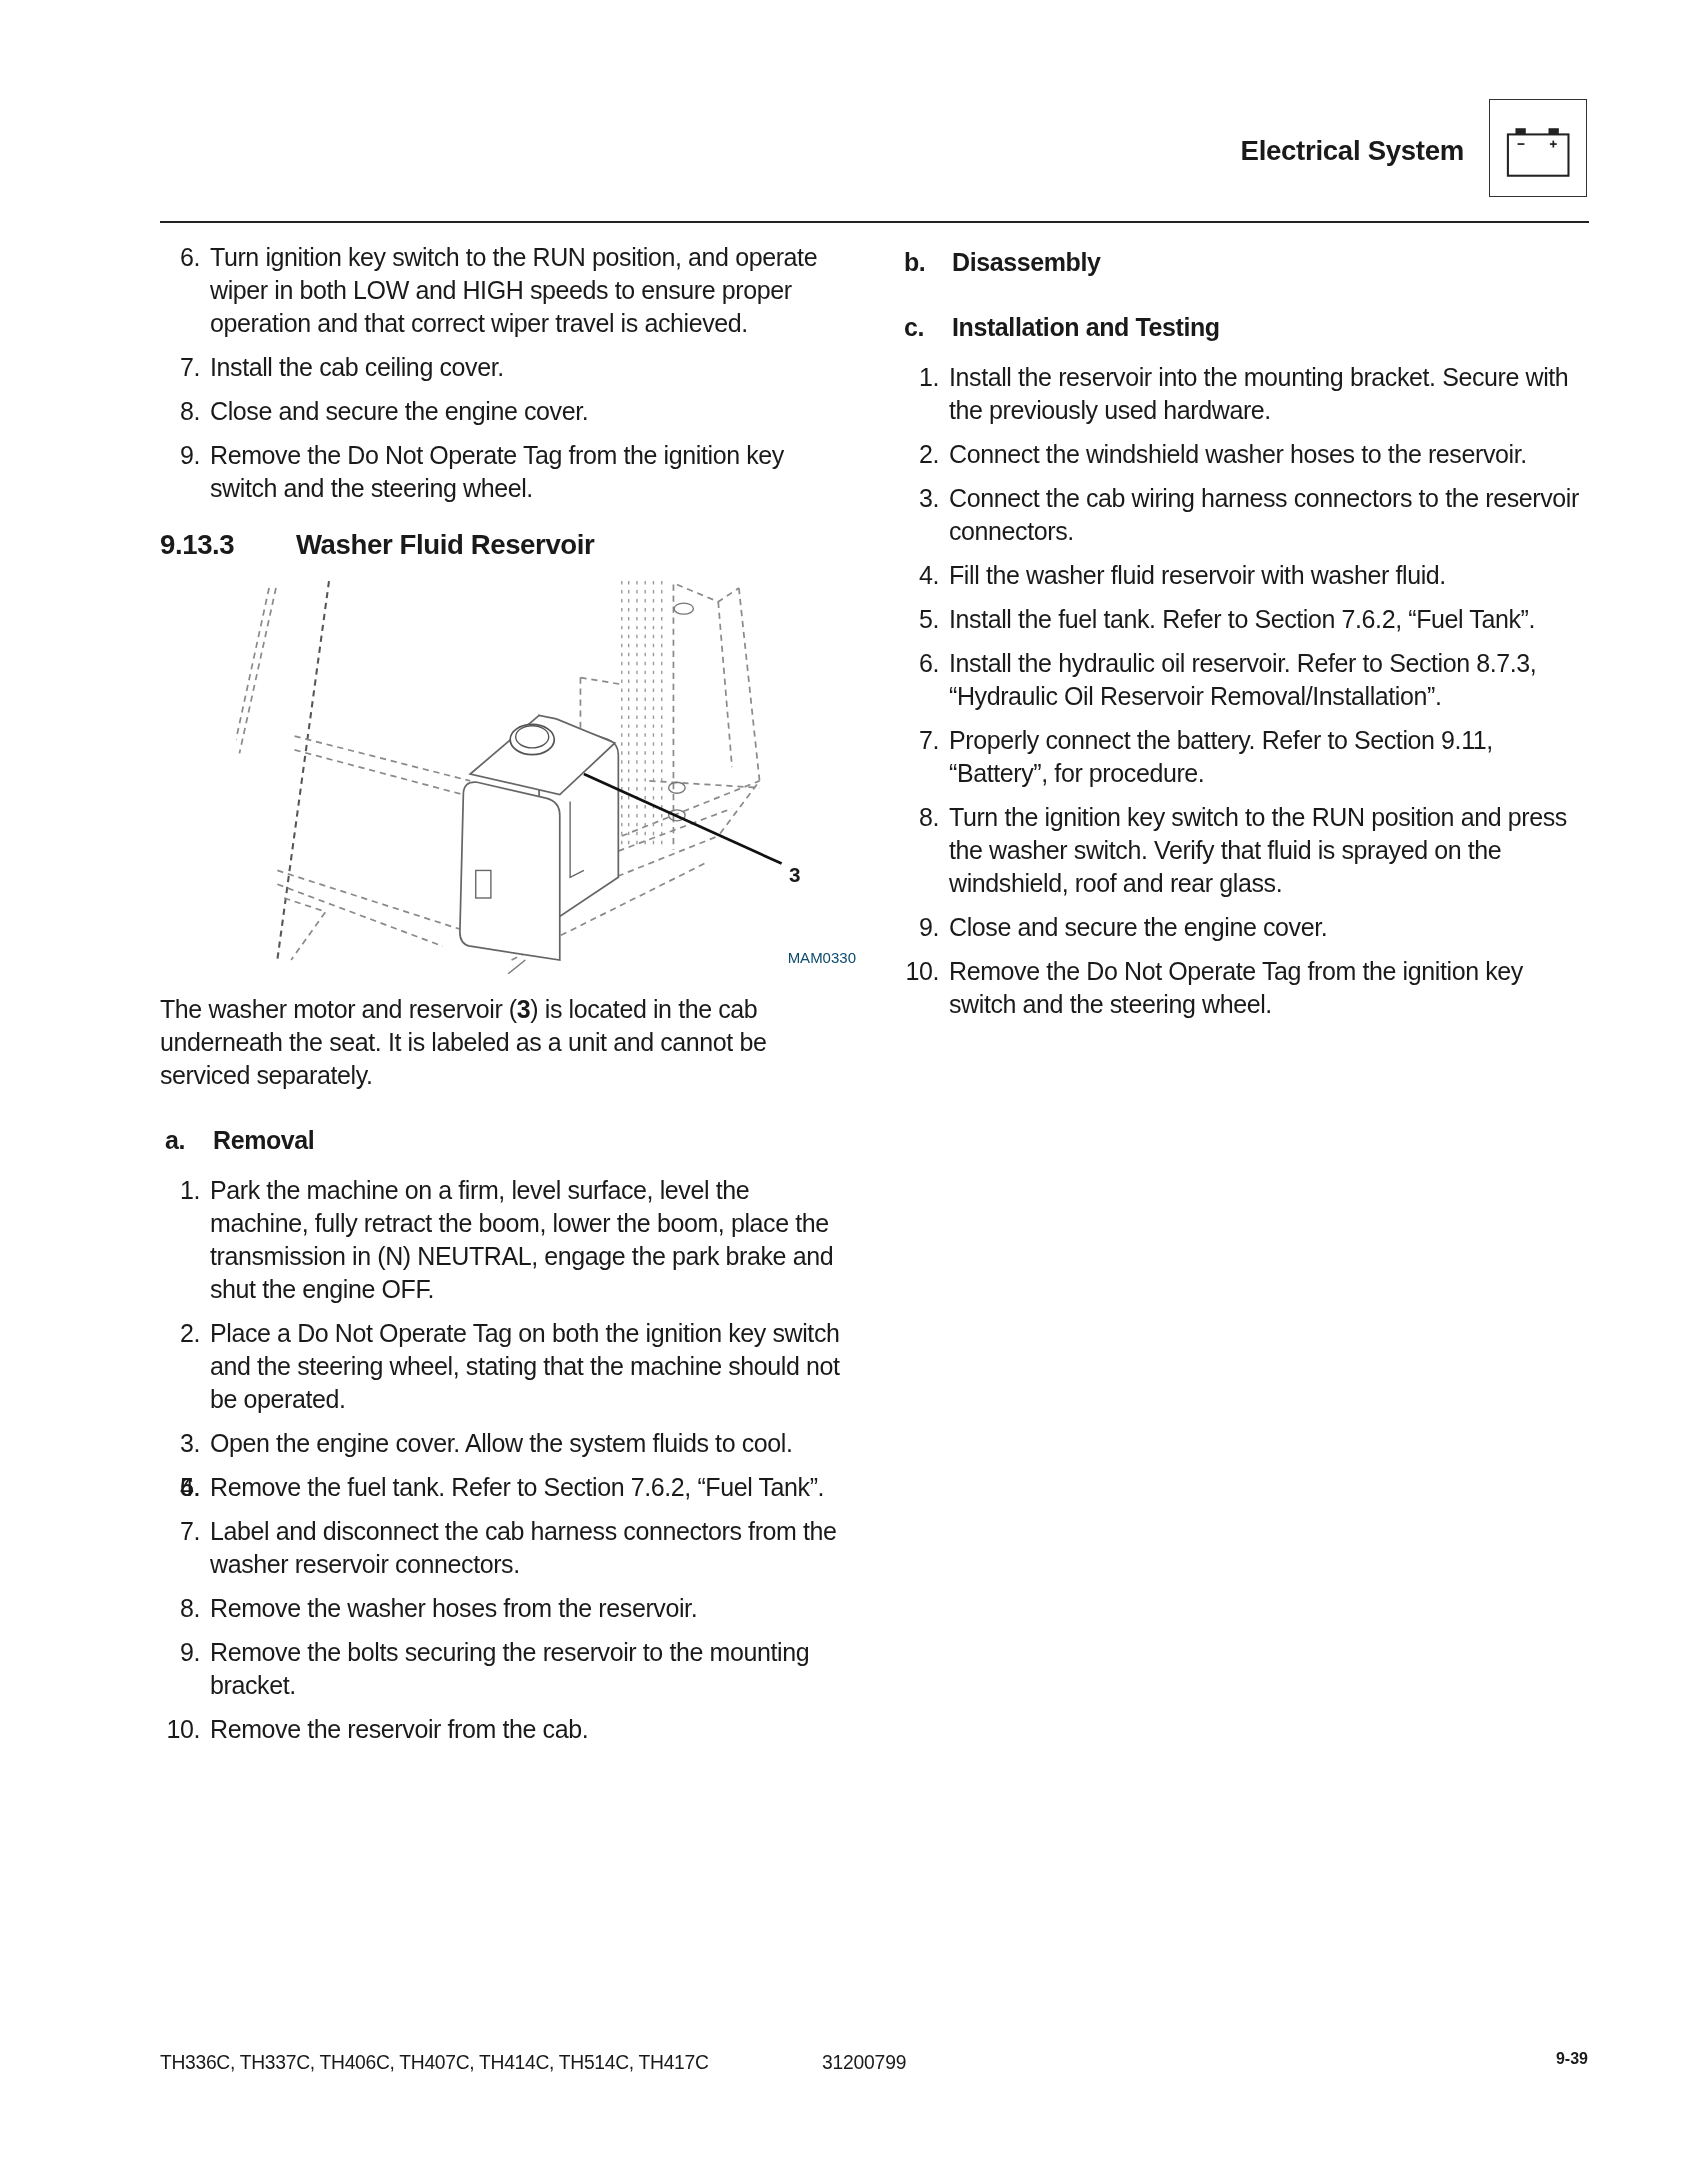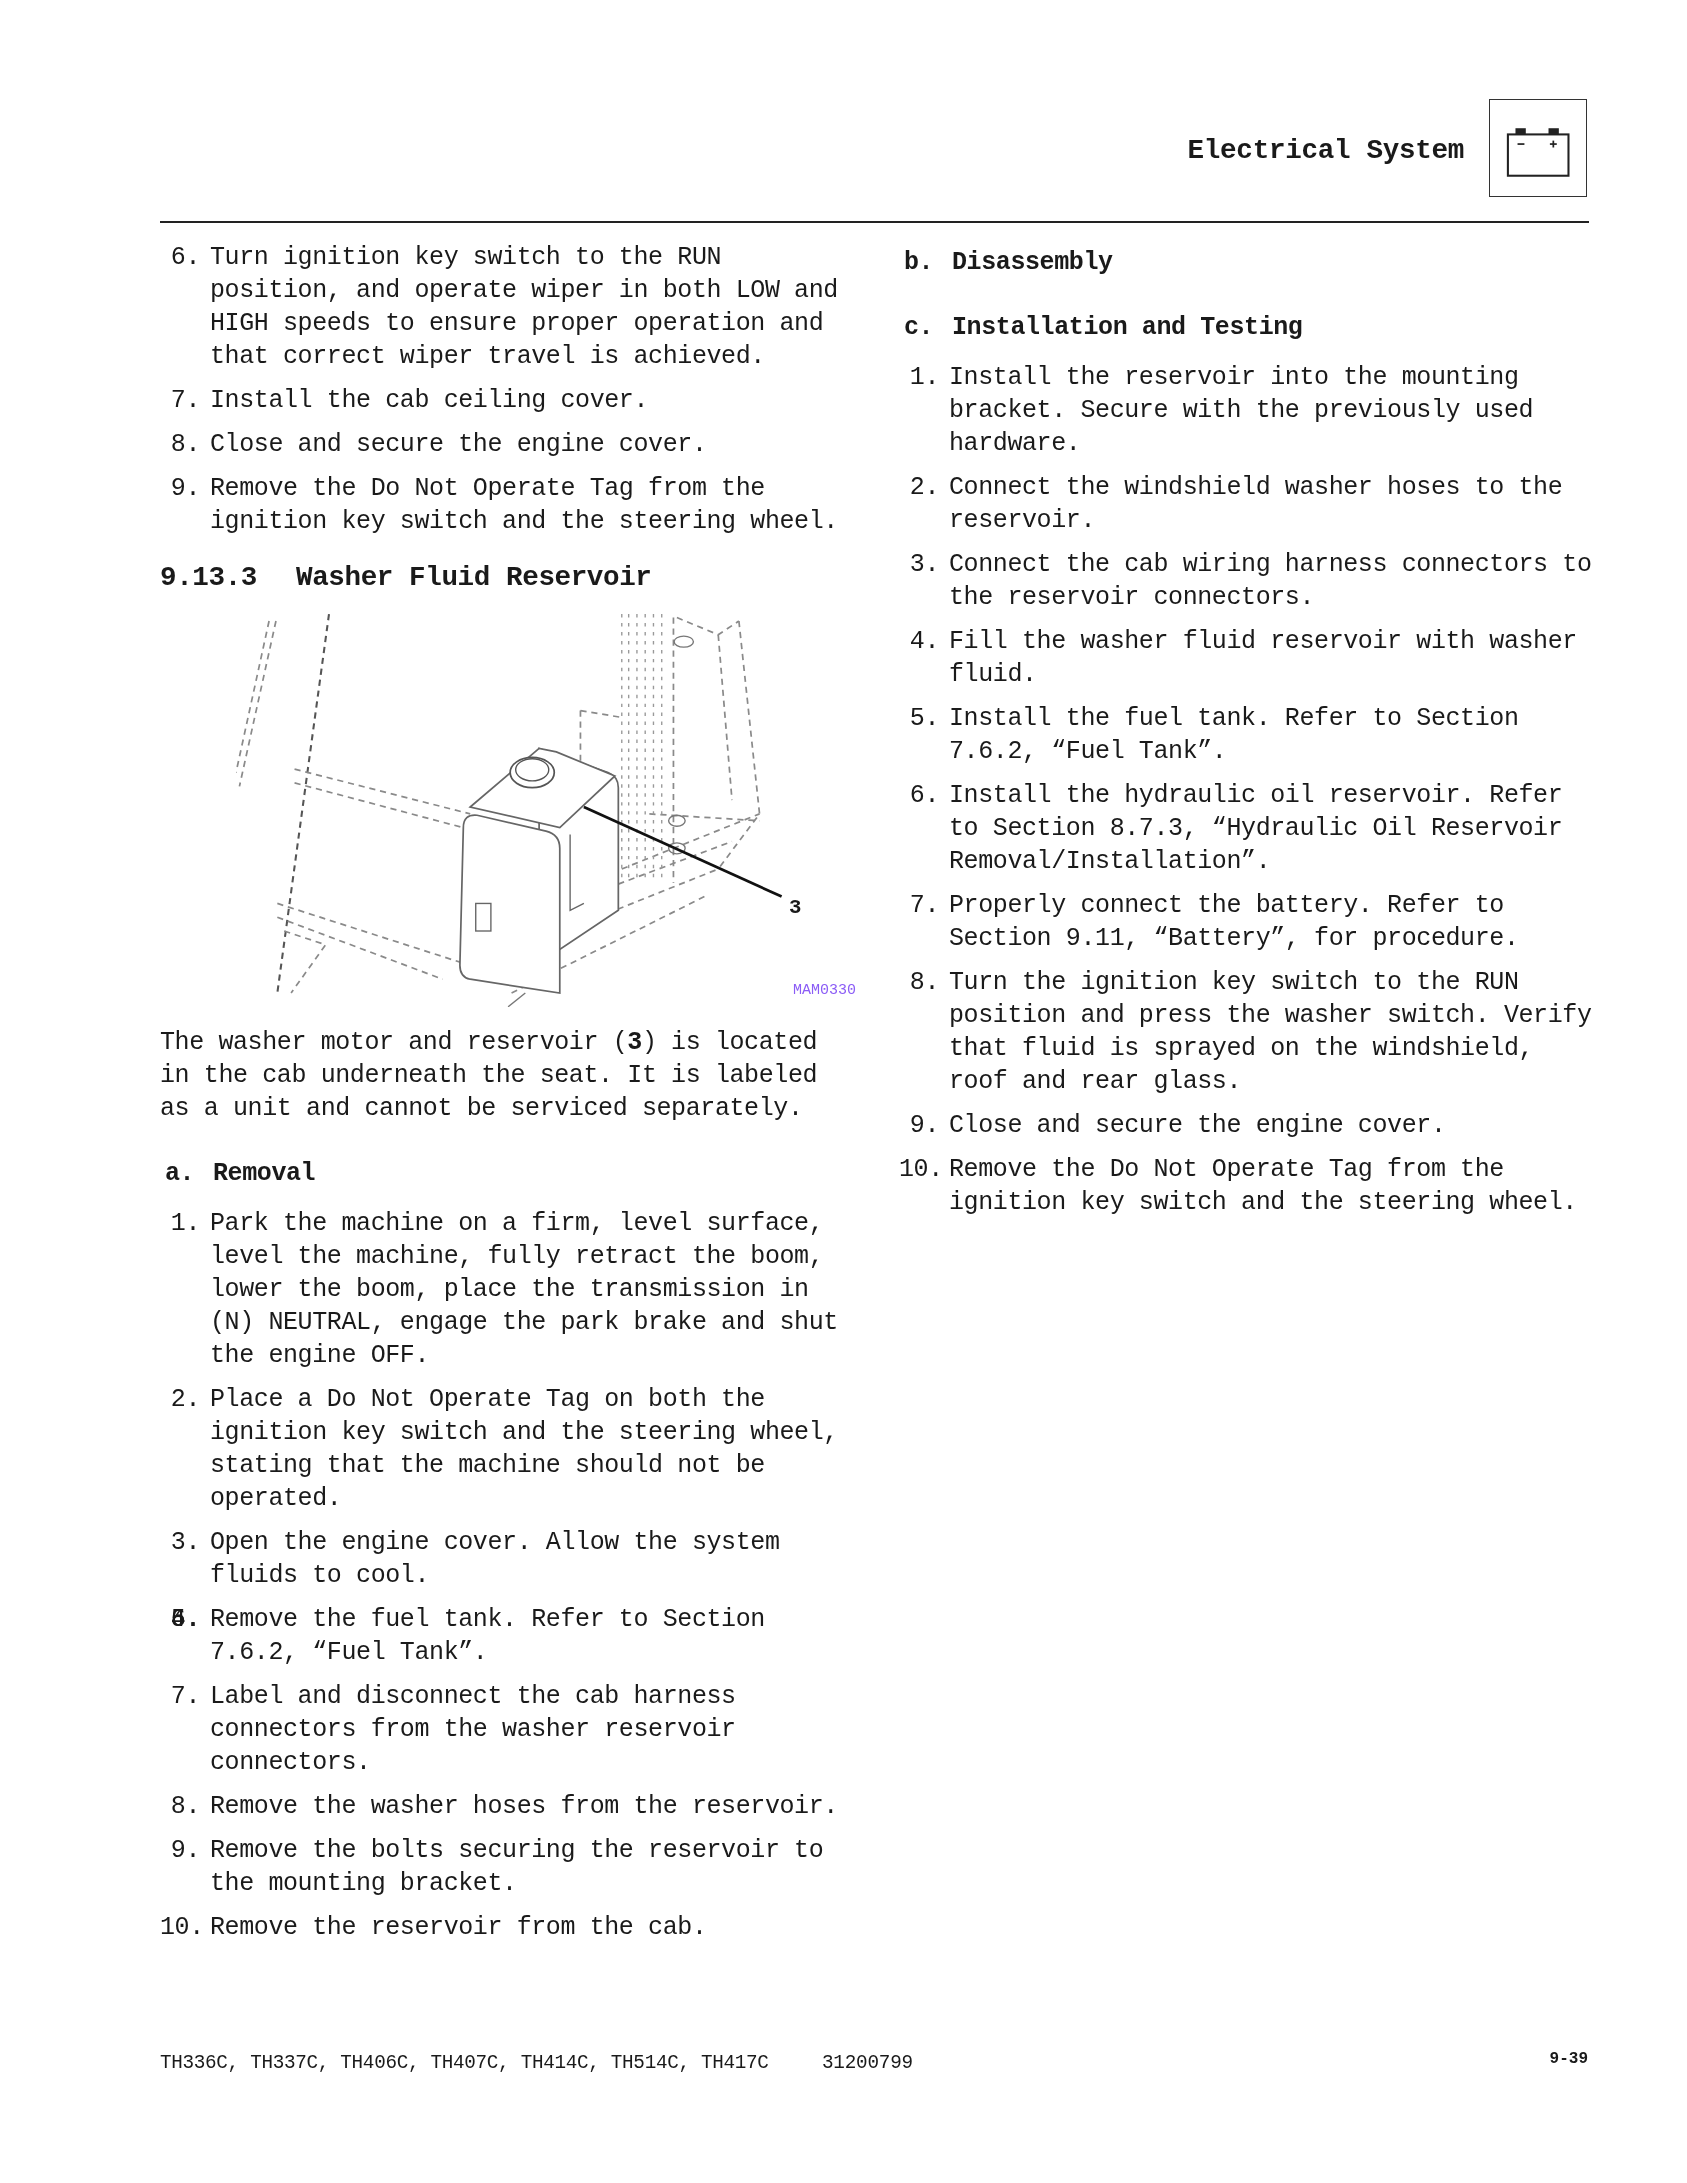--- a/index.html
+++ b/index.html
@@ -1,34 +1,34 @@
 <!DOCTYPE html>
 <html style="font-size:11px"><head>
 <meta charset="utf-8">
 <style>
   html, body { margin: 0; padding: 0; background: #ffffff; }
   body { width: 1687px; height: 2183px; position: relative; overflow: hidden;
          font-family: "Liberation Sans", sans-serif; color: #1a1a1a; }
-  .abs { position: absolute; font-family: Liberation Mono, monospace; }
+  .abs { position: absolute; }
   .hdr-title { right: 223px; top: 135px; font-size: 27.6px; font-weight: bold; letter-spacing: -0.3px; white-space: nowrap; }
   .hdr-icon-box { left: 1489px; top: 99px; width: 98px; height: 98px; border: 1.4px solid #333; box-sizing: border-box; }
   .hdr-rule { left: 160px; top: 221px; width: 1429px; height: 2.1px; background: #222; }
   .col { width: 689px; font-size: 25px; line-height: 33px; letter-spacing: -0.4px; }
   .col-left { left: 160px; top: 241px; }
   .col-right { left: 899px; top: 241px; width: 696px; }
   ol.steps { list-style: none; margin: 0; padding: 0; }
   ol.steps li { position: relative; padding-left: 50px; margin-bottom: 11px; }
   ol.steps li .num { position: absolute; left: 0; width: 40px; text-align: right; }
   .sec-head { font-size: 27.6px; font-weight: bold; letter-spacing: -0.4px; margin: 0; }
   .sec-head .secnum { display: inline-block; width: 136px; }
   .sub-head { font-weight: bold; font-size: 25px; margin: 5px; }
   .sub-head .letter { display: inline-block; width: 48px; }
   p.para { margin: 0; }
   .figure { position: relative; width: 620px; height: 400px; margin-left: 76px; }
-  .fig-id { position: absolute; right: 0; bottom: 0; font-size: 15px; letter-spacing: 0; color: #8b5cf6; margin-top: 48px; }
+  .fig-id { position: absolute; right: 0; bottom: 0; font-size: 15px; letter-spacing: 0; color: #0c4a6e; margin-top: 48px; }
   .fig-callout { position: absolute; font-size: 20.7px; font-weight: bold; }
   .footer-models { left: 160px; top: 2052px; font-size: 19.3px; letter-spacing: -0.3px; }
   .footer-doc { left: 822px; top: 2052px; font-size: 19.3px; letter-spacing: -0.2px; }
   .footer-page { right: 99px; top: 2050px; font-size: 16px; font-weight: bold; }
 </style>
 </head>
 <body>
 
 <div class="abs hdr-title">Electrical System</div>
 <div class="abs hdr-icon-box">

